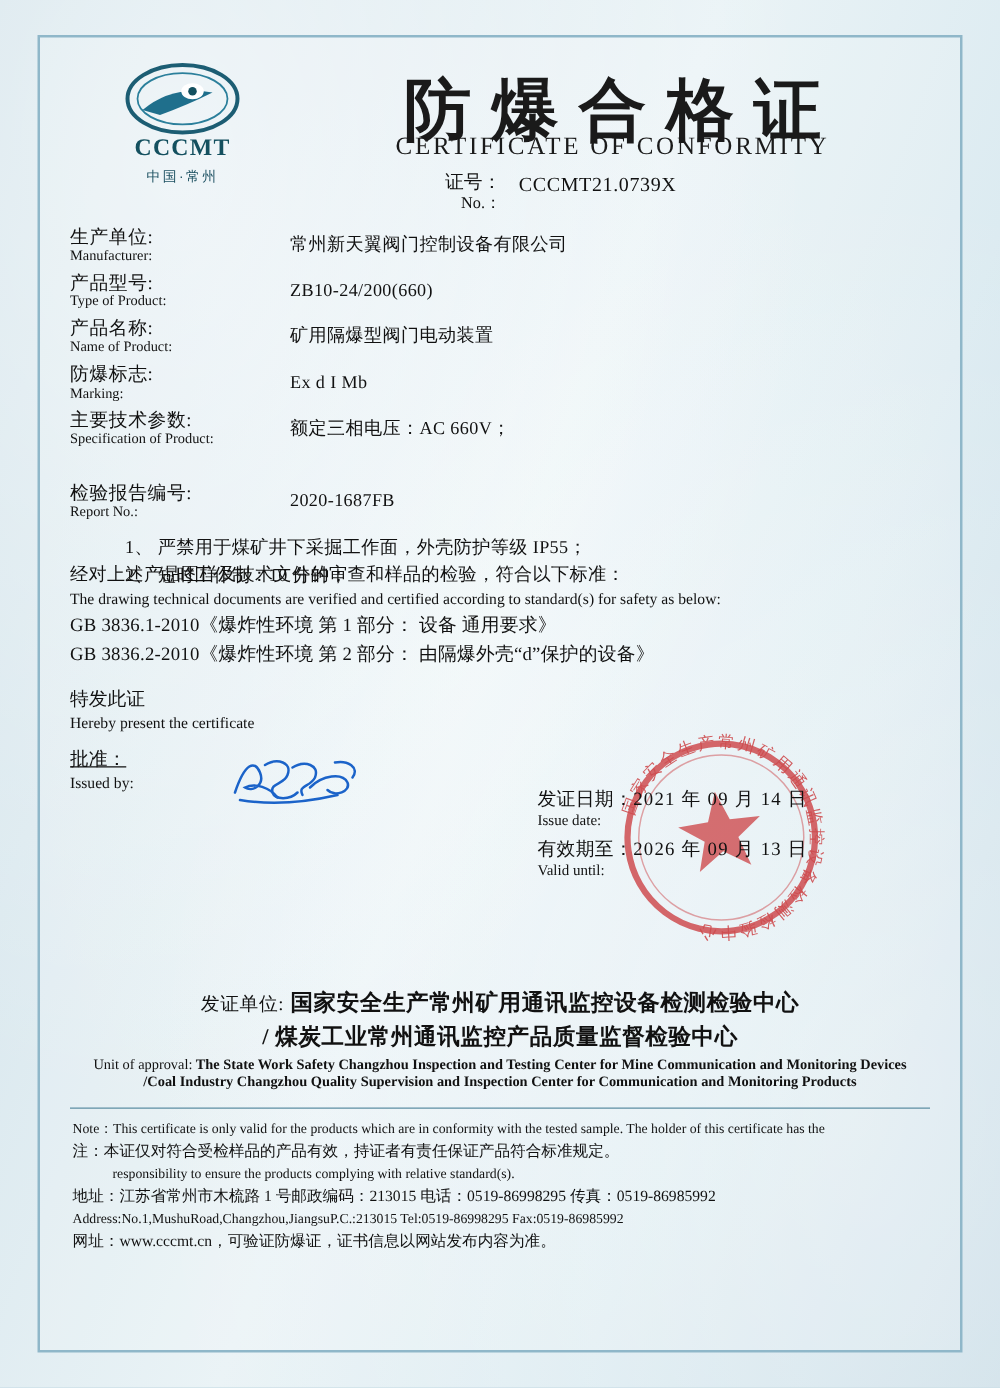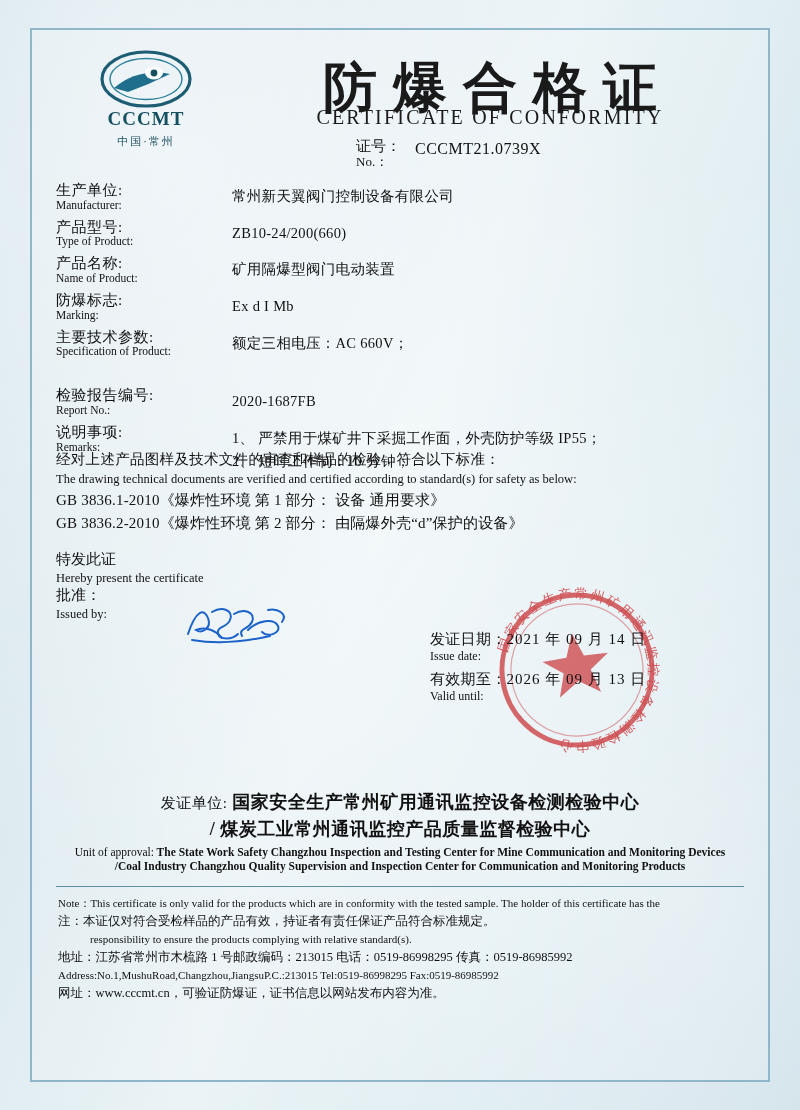--- a/index.html
+++ b/index.html
@@ -95,21 +95,21 @@
     white-space:nowrap;
   }
   .certno .lbl-zh { font-family:"Liberation Serif", serif; }
   .certno .lbl-en { font-family:"Liberation Serif", serif; font-size:13px; }
   .certno .val {
     font-family:"Liberation Serif", serif;
     font-size:16px;
     letter-spacing:.5px;
   }
   .certno-rows { display:flex; align-items:flex-start; }
-  .certno-lbls { text-align:left; line-height:1.12; }
+  .certno-lbls { text-align:right; line-height:1.12; }
   .certno-val { margin-left:14px; padding-top:2px; }
 
   
   .fields {
     position:absolute;
     left:24px; right:24px; top:152px;
   }
   .field {
     display:flex;
     align-items:flex-start;
@@ -158,21 +158,21 @@
 
   
   .hereby {
     position:absolute;
     left:24px; top:520px;
     font-family:"Liberation Serif", serif;
     color:#111;
   }
   .hereby .h-zh { font-size:15px; }
   .hereby .h-en { font-size:12.5px; margin-top:2px; }
-  .hereby .h-zh2 { font-size:15px; margin-top:0; }
+  .hereby .h-zh2 { font-size:15px; margin-top:12px;text-decoration:underline; }
   .hereby .h-en2 { font-size:12.5px; margin-top:2px; }
 
   .signature {
     position:absolute;
     left:150px; top:570px;
     width:120px; height:48px;
     color:#1b63c9;
   }
 
   
@@ -348,24 +348,20 @@
           <div class="labels">
             <div class="zh">检验报告编号:</div>
             <div class="en">Report No.:</div>
           </div>
           <div class="value">
             <div class="line">2020-1687FB</div>
           </div>
         </div>
 
         <div class="field">
-          <div class="labels">
-            <div class="zh">说明事项:</div>
-            <div class="en">Remarks:</div>
-          </div>
           <div class="value">
             <div class="line">1、 严禁用于煤矿井下采掘工作面，外壳防护等级 IP55；</div>
             <div class="line">2、 短时工作制：10 分钟；</div>
           </div>
         </div>
 
       </div>
 
       <div class="standards">
         <div class="s-zh">经对上述产品图样及技术文件的审查和样品的检验，符合以下标准：</div>

